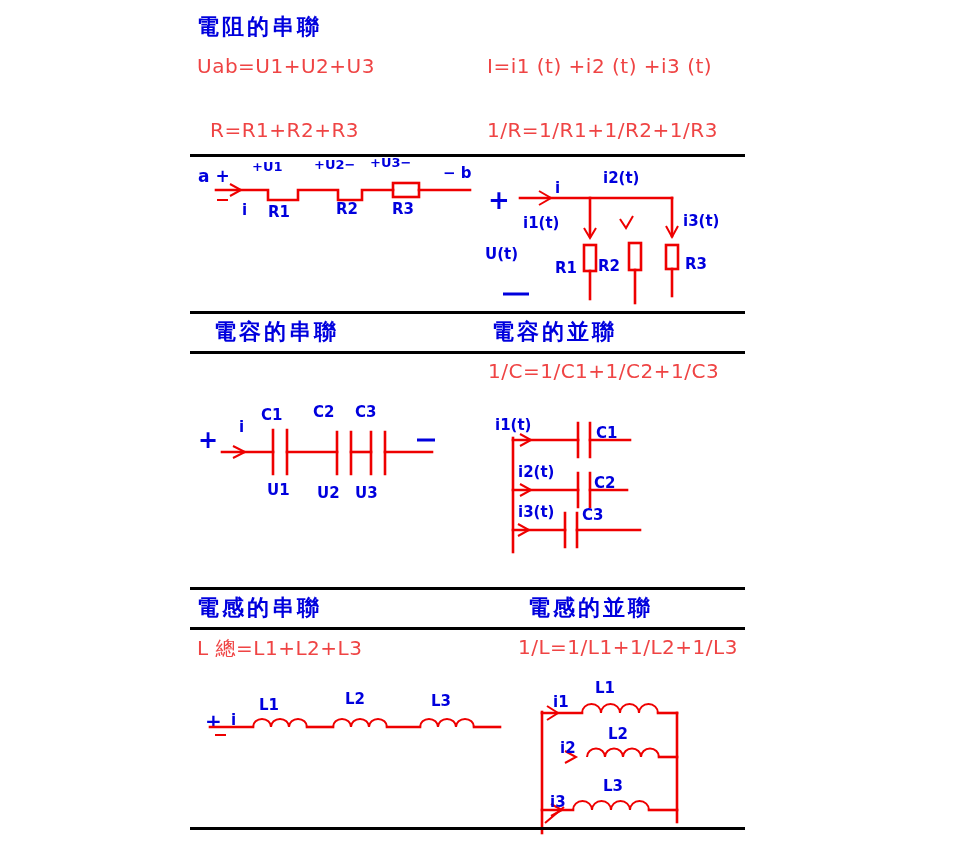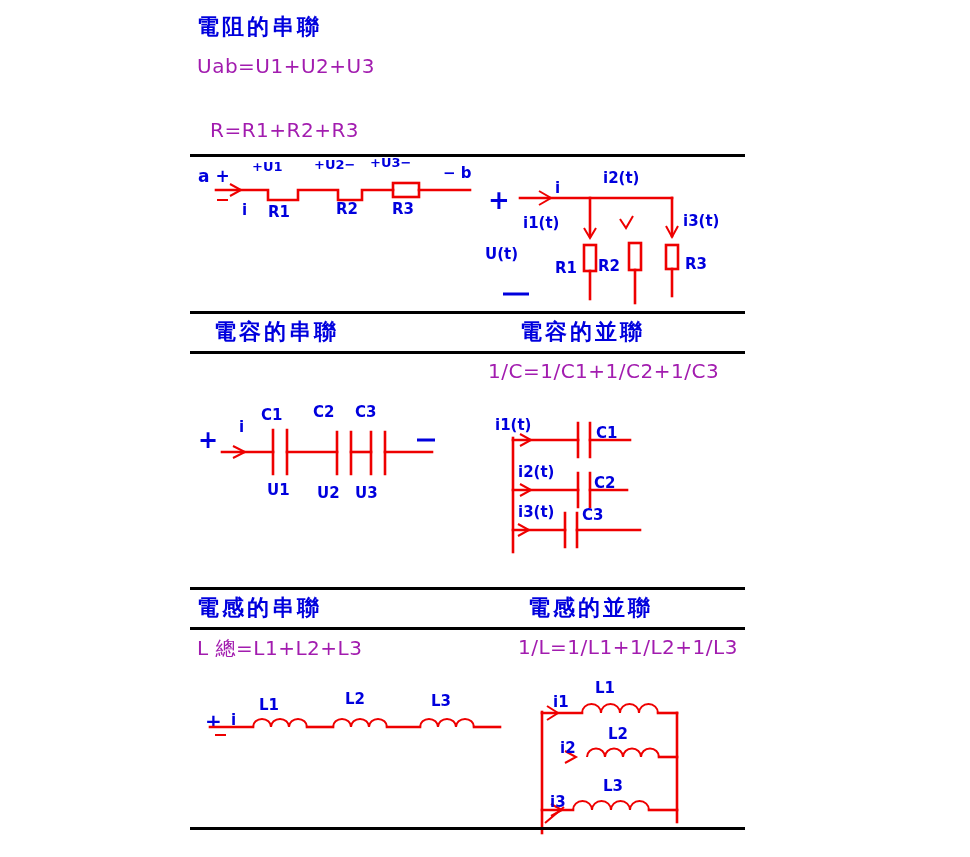--- a/index.html
+++ b/index.html
@@ -1,39 +1,41 @@
 <!DOCTYPE html>
 <html><head>
 <meta charset="utf-8">
 <style>
   html,body{margin:0;padding:0;background:#ffffff;}
   #stage{position:relative;width:970px;height:839px;background:#ffffff;overflow:hidden;
          font-family:"DejaVu Sans","Liberation Sans",sans-serif;}
   .abs{position:absolute;}
   .title{color:#0000dd;font-weight:bold;font-size:22px;letter-spacing:3px;white-space:nowrap;}
-  .formula{color:#a21caf;font-size:20px;white-space:nowrap;letter-spacing:0.5px;}
+  .formula{color:#ef4444;font-size:20px;white-space:nowrap;letter-spacing:0.5px;}
   .divider{position:absolute;left:190px;width:555px;height:3px;background:#000000;}
   svg{position:absolute;overflow:visible;}
   .wire{stroke:#ee0000;stroke-width:2.6;fill:none;stroke-linecap:square;}
   .wire-thin{stroke:#ee0000;stroke-width:2;fill:none;}
   .bluemark{stroke:#0000dd;stroke-width:3;fill:none;}
   .lbl{fill:#0000dd;font-weight:bold;font-size:15px;font-family:"DejaVu Sans",sans-serif;}
   .lbl-sm{fill:#0000dd;font-weight:bold;font-size:13px;font-family:"DejaVu Sans",sans-serif;}
   .lbl-big{fill:#0000dd;font-weight:bold;font-size:26px;font-family:"DejaVu Sans",sans-serif;}
 </style>
 </head>
 <body>
 
 <div id="stage">
 
   <div class="abs title" style="left:197px;top:12px;">電阻的串聯</div>
 
   <div class="abs formula" style="left:197px;top:54px;">Uab=U1+U2+U3</div>
+  <div class="abs formula" style="left:487px;top:54px;">I=i1 (t) +i2 (t) +i3 (t)</div>
 
   <div class="abs formula" style="left:210px;top:118px;">R=R1+R2+R3</div>
+  <div class="abs formula" style="left:487px;top:118px;">1/R=1/R1+1/R2+1/R3</div>
 
   <div class="divider" style="top:154px;"></div>
 
   <svg style="left:190px;top:158px;" width="290" height="95" viewBox="0 0 290 95">
     <path class="wire" d="M 26 32 H 78 V 42 H 108 V 32 H 148 V 42 H 172 V 32 H 203"></path>
     <rect class="wire" x="203" y="25" width="26" height="14" fill="#ffffff"></rect>
     <path class="wire" d="M 229 32 H 280"></path>
     <path class="wire-thin" d="M 40 26 L 51 32 L 40 38"></path>
     <path class="wire-thin" d="M 27 42 H 38"></path>
     <text class="lbl" x="8" y="24" style="font-size:17px;">a +</text>
@@ -68,21 +70,21 @@
     <text class="lbl" x="198" y="64">i3(t)</text>
     <text class="lbl" x="0" y="97">U(t)</text>
     <text class="lbl" x="70" y="111">R1</text>
     <text class="lbl" x="113" y="109">R2</text>
     <text class="lbl" x="200" y="107">R3</text>
     <path class="bluemark" d="M 18 132 H 44"></path>
   </svg>
 
   <div class="divider" style="top:311px;"></div>
   <div class="abs title" style="left:214px;top:317px;">電容的串聯</div>
-  <div class="abs title" style="left:492px;top:317px;margin-left:28px;">電容的並聯</div>
+  <div class="abs title" style="left:492px;top:317px;">電容的並聯</div>
   <div class="divider" style="top:351px;"></div>
 
   <div class="abs formula" style="left:488px;top:359px;">1/C=1/C1+1/C2+1/C3</div>
 
   <svg style="left:195px;top:402px;" width="250" height="105" viewBox="0 0 250 105">
     <text class="lbl-big" x="3" y="46" style="font-size:24px;">+</text>
     <path class="wire" d="M 27 50 H 78"></path>
     <path class="wire-thin" d="M 38 44 L 50 50 L 38 56"></path>
     <path class="wire" d="M 78 28 V 72 M 92 28 V 72"></path>
     <path class="wire" d="M 92 50 H 142"></path>

